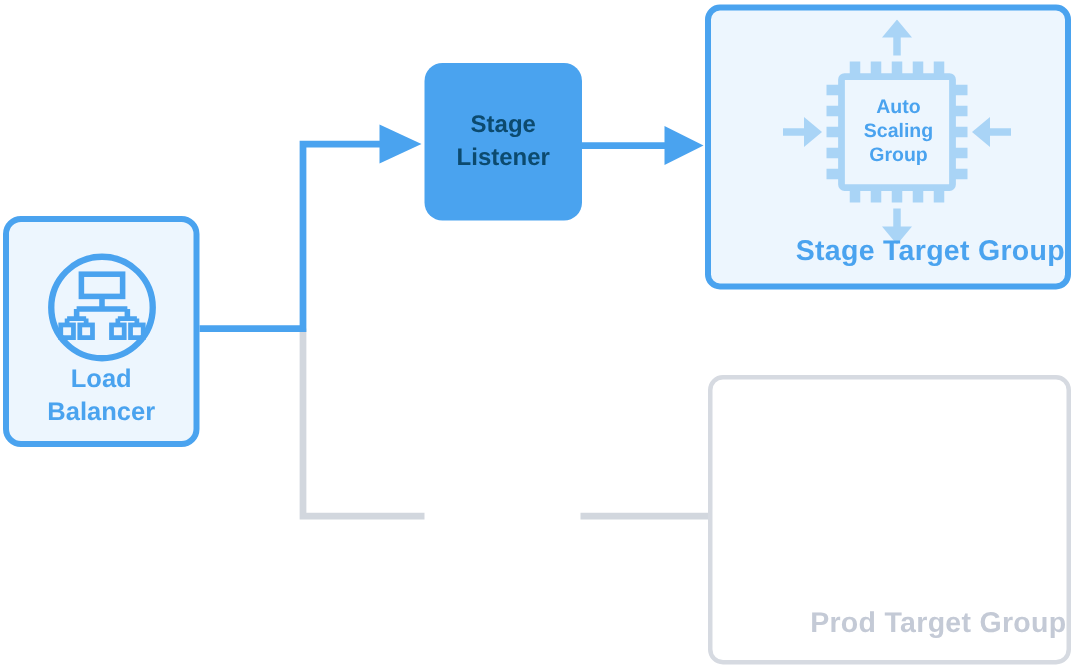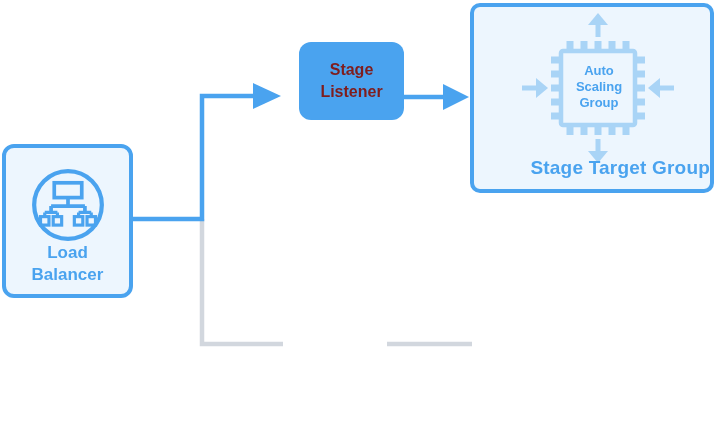--- a/index.html
+++ b/index.html
@@ -21,21 +21,21 @@
   .stroke-pale{stroke:var(--pale);fill:none;}
   .fill-pale{fill:var(--pale);}
   .node{position:absolute;z-index:1;border-radius:12px;}
   .node-lb{left:2px;top:144px;width:131px;height:154px;background:var(--light);border:4px solid var(--blue);}
   .lb-icon{position:absolute;left:50%;top:20px;transform:translateX(-50%);}
   .lb-label{position:absolute;bottom:8px;left:0;width:100%;text-align:center;color:var(--blue);
             font-size:17px;font-weight:700;line-height:22px;}
   .lb-label span{display:inline-block;width:84px;}
   .node-listener{width:105px;display:flex;align-items:center;justify-content:center;text-align:center;
                  font-size:16px;font-weight:700;line-height:22px;}
-  .node-stage-listener{left:299px;top:42px;height:78px;background:var(--blue);color:#7f1d1d;}
+  .node-stage-listener{left:283px;top:42px;height:105px;background:var(--blue);color:#0c4a6e;}
   .node-prod-listener{left:283px;top:292px;height:100px;background:var(--white);
                       border:3px solid var(--grayborder);color:var(--graytext);}
   .node-listener span{display:inline-block;width:78px;}
   .node-tg{border-radius:10px;}
   .node-stage-tg{left:470px;top:3px;width:244px;height:190px;background:var(--light);border:4px solid var(--blue);}
   .node-prod-tg{left:472px;top:250px;width:242px;height:193px;background:var(--white);border:3px solid var(--grayborder);}
   .asg-icon{position:absolute;left:44px;top:6px;}
   .asg-text{position:absolute;left:95px;top:43px;width:60px;height:74px;display:flex;align-items:center;
             justify-content:center;text-align:center;color:var(--blue);font-size:13px;font-weight:700;line-height:16px;}
   .tg-label{position:absolute;bottom:10px;left:0;width:100%;text-align:right;
@@ -114,14 +114,17 @@
         <path class="stroke-pale" stroke-width="5" d="M4,75 H19"></path>
           <polygon class="fill-pale" points="18,65 18,85 30,75"></polygon>
         <path class="stroke-pale" stroke-width="5" d="M156,75 H141"></path>
           <polygon class="fill-pale" points="142,65 142,85 130,75"></polygon>
       </g>
     </svg>
     <div class="asg-text">Auto Scaling Group</div>
     <div class="tg-label tg-label-blue">Stage Target Group</div>
   </div>
 
+  <div class="node node-tg node-prod-tg">
+    <div class="tg-label tg-label-gray">Prod Target Group</div>
+  </div>
 
 </div>
 
 </body></html>

